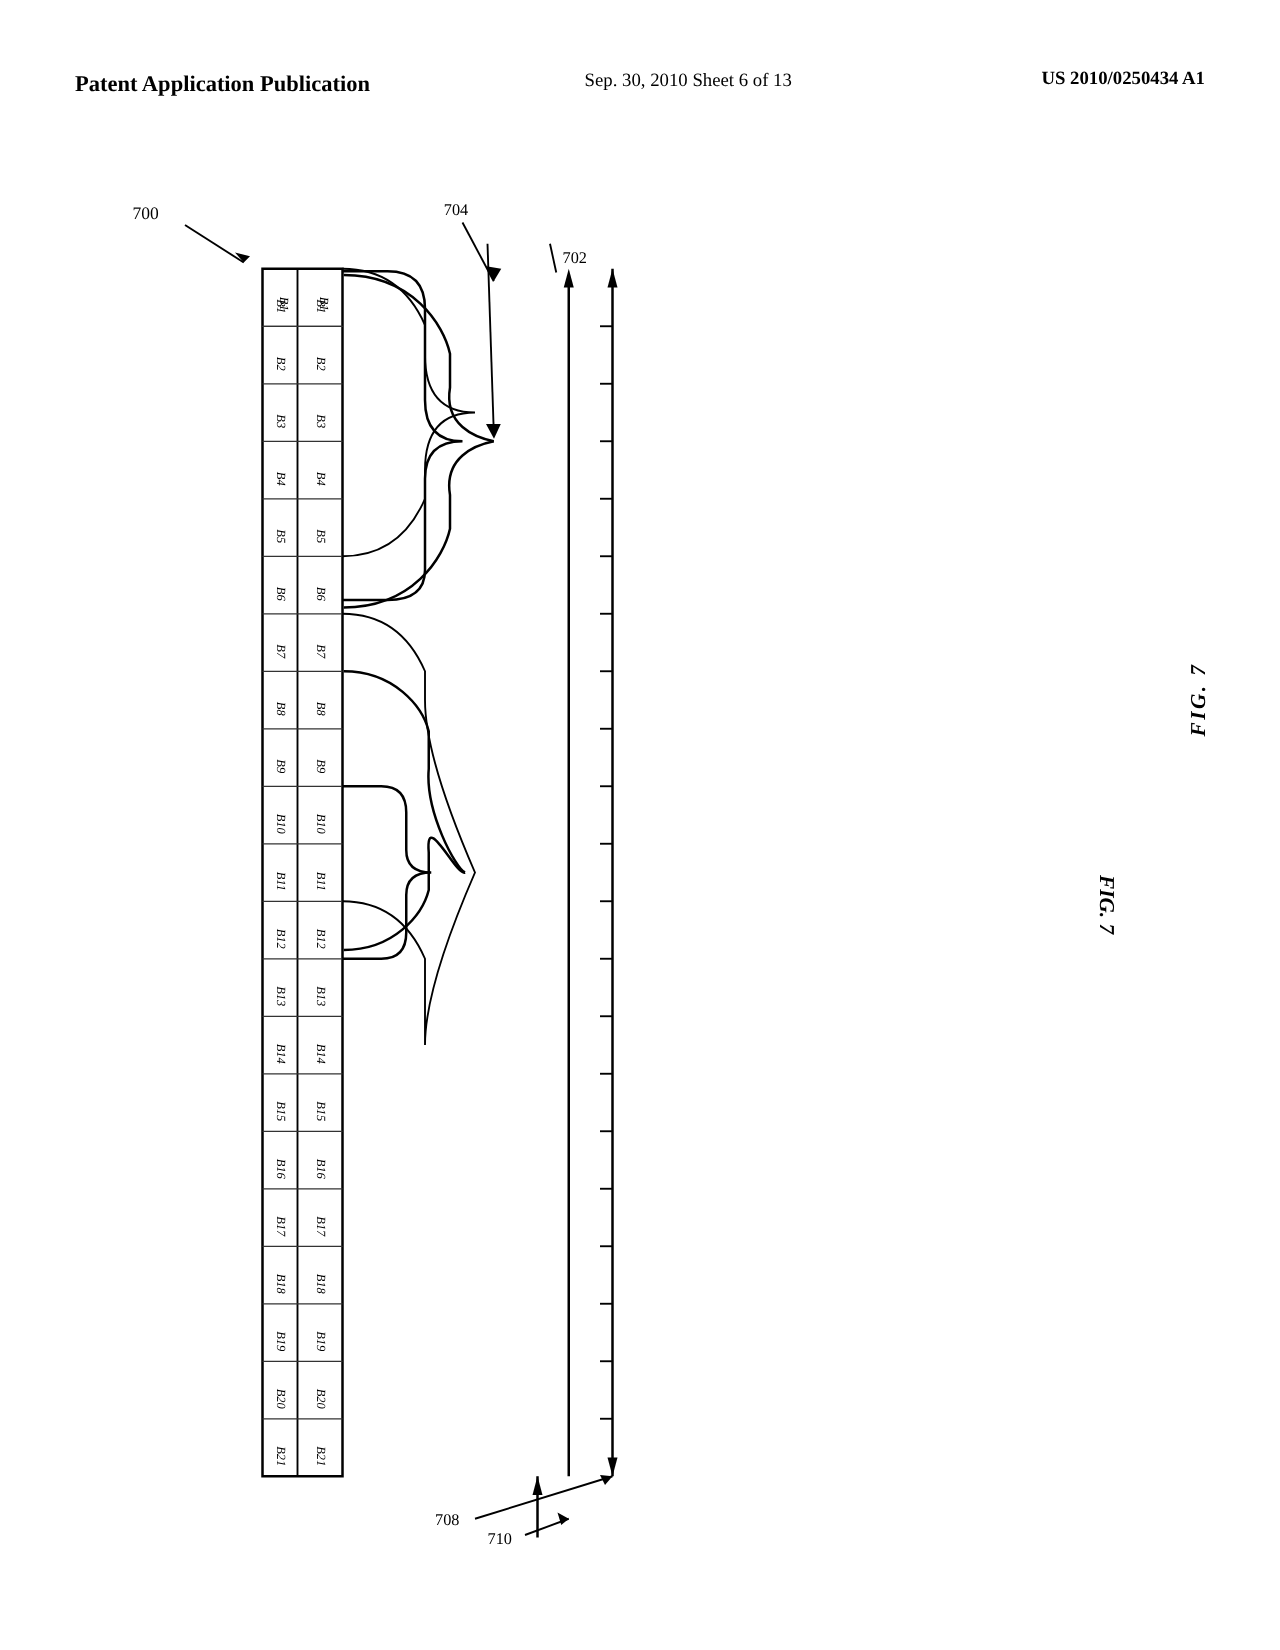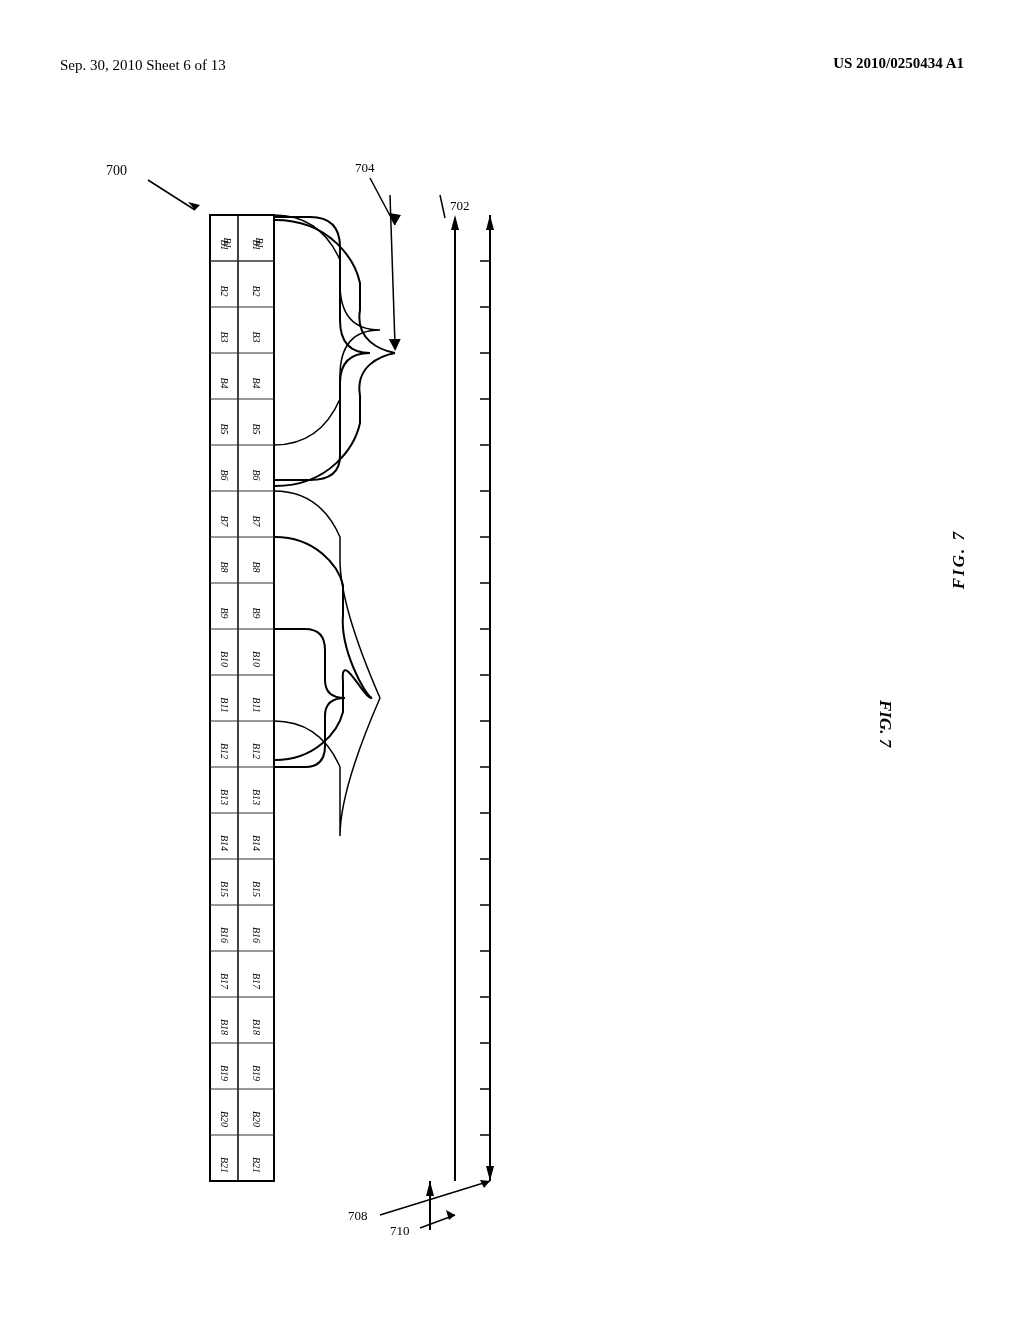--- a/index.html
+++ b/index.html
@@ -37,20 +37,21 @@
       font-size: 15px;
       font-weight: bold;
       text-align: right;
       margin-left: 28px;
     }
   </style>
 </head>
 <body>
 
 <div class="header">
+  <div class="header-left">Patent Application Publication</div>
   <div class="header-center">Sep. 30, 2010   Sheet 6 of 13</div>
   <div class="header-right">US 2010/0250434 A1</div>
 </div>
 
 <svg xmlns="http://www.w3.org/2000/svg" style="position:absolute;top:0;left:0;width:1024px;height:1320px;">
 
   <text x="106" y="175" font-size="14" font-family="Times New Roman">700</text>
 
   <line x1="148" y1="180" x2="195" y2="210" stroke="#000" stroke-width="1.5"></line>
   <polygon points="195,210 188,202 200,205" fill="#000"></polygon>

